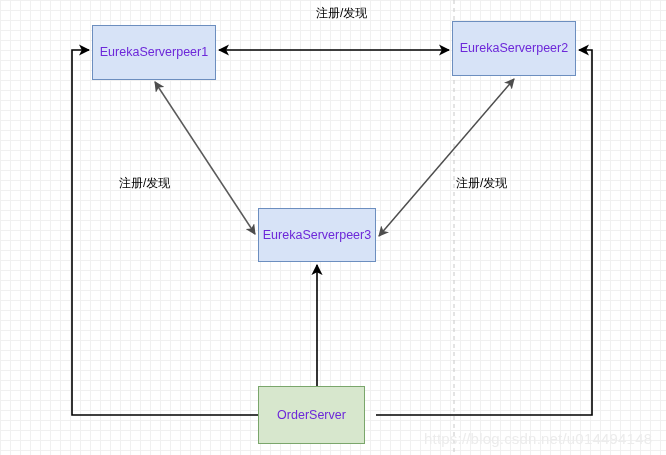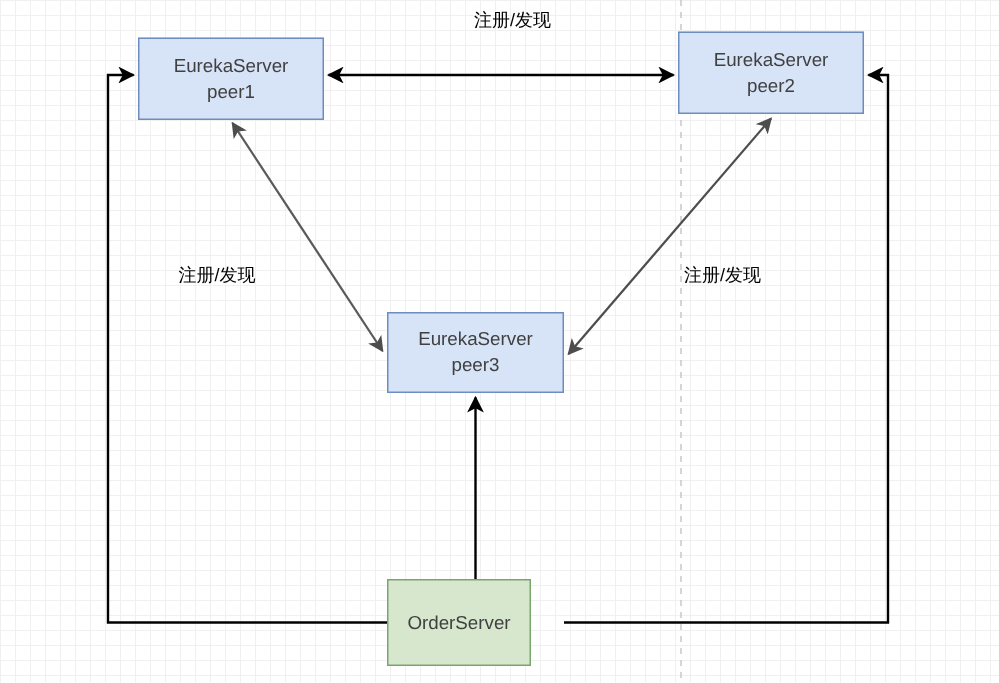--- a/index.html
+++ b/index.html
@@ -26,26 +26,26 @@
     position: absolute;
     left: 0;
     top: 0;
     width: 666px;
     height: 455px;
   }
   .node {
     position: absolute;
     box-sizing: border-box;
     display: flex;
-    flex-direction: column;
+    flex-direction: row;
     align-items: center;
     justify-content: center;
     font-size: 12.5px;
     line-height: 17px;
-    color: #404040;
+    color: #6d28d9;
     text-align: center;
     white-space: nowrap;
   }
   .node-server {
     background: #d7e3f7;
     border: 1px solid #6c8ebf;
   }
   .node-client {
     background: #d7e7cd;
     border: 1px solid #7aa66b;
@@ -104,22 +104,23 @@
   <div class="node node-server" style="left:452px; top:21px; width:124px; height:55px;">
     <span>EurekaServer</span>
     <span>peer2</span>
   </div>
 
   <div class="node node-server" style="left:258px; top:208px; width:118px; height:54px;">
     <span>EurekaServer</span>
     <span>peer3</span>
   </div>
 
-  <div class="node node-client" style="left:258px; top:386px; width:96px; height:58px;gap:48px;">
+  <div class="node node-client" style="left:258px; top:386px; width:107px; height:58px;gap:48px;">
     <span>OrderServer</span>
   </div>
 
   <div class="edge-label" style="left:316px; top:6px;">注册/发现</div>
   <div class="edge-label" style="left:119px; top:176px;">注册/发现</div>
   <div class="edge-label" style="left:456px; top:176px;">注册/发现</div>
 
+  <div class="watermark" style="left:424px; top:430px;">https://blog.csdn.net/u014494148</div>
 
 </div>
 
 </body></html>

